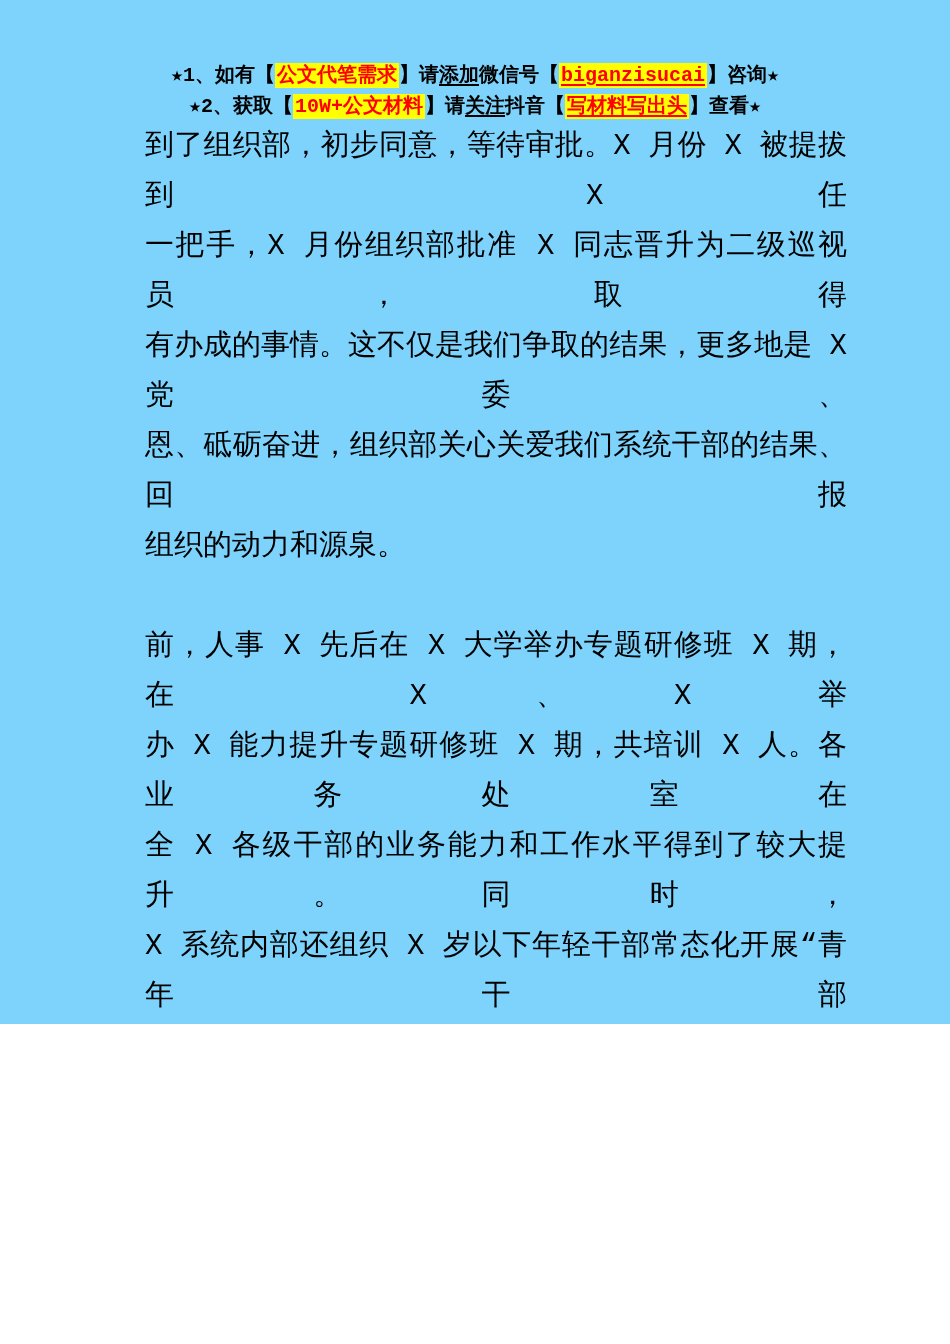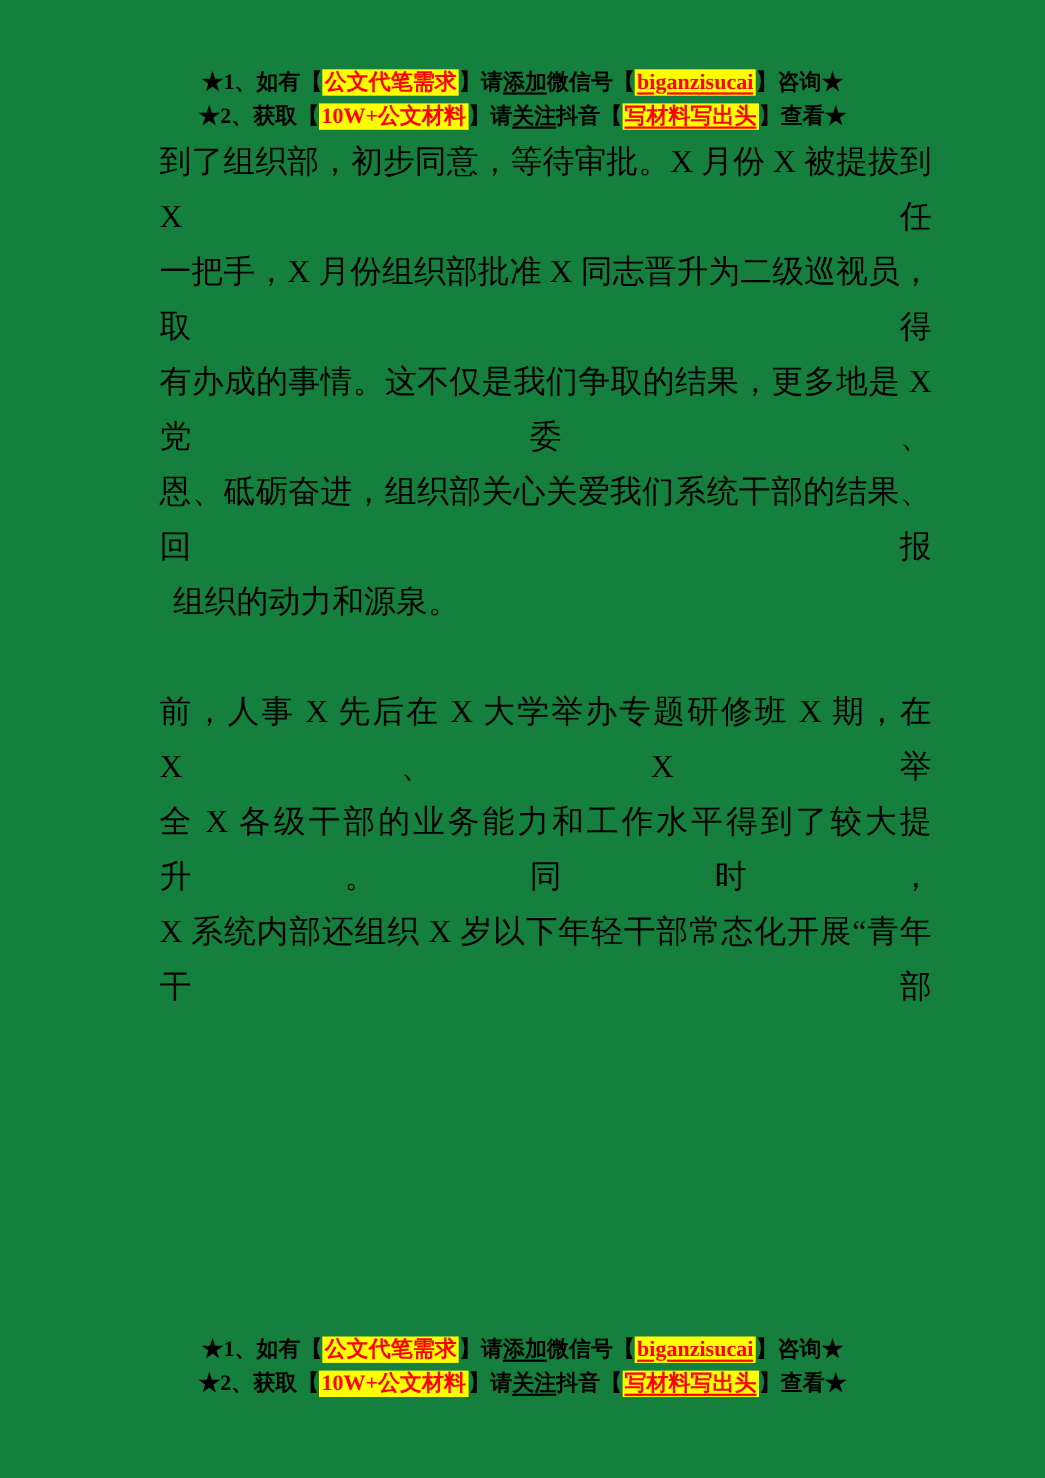--- a/index.html
+++ b/index.html
@@ -1,23 +1,23 @@
 <!DOCTYPE html>
 <html style="--red: #ff0000; --yellow: #ffff00;"><head>
 <meta charset="utf-8">
 <style>
   html, body { margin: 0; padding: 0; background: #ffffff; }
   .page {
     position: relative;
     width: 950px;
-    height: 1344px;
-    background: #15803d;
+    height: 1024px;
+    background: #7dd3fc;
     overflow: hidden;
     color: #000000;
-    font-family: Liberation Serif, serif;
+    font-family: Liberation Mono, monospace;
   }
   .banner {
     position: absolute;
     left: 0;
     width: 100%;
     text-align: center;
     font-weight: 700;
     font-size: 20px;
     line-height: 31px;
     white-space: nowrap;
@@ -51,21 +51,21 @@
     font-size: 29px;
     line-height: 50px;
     font-weight: 400;
   }
   .paragraph { margin: 0 0 50px 0; }
   .line {
     text-align: justify;
     text-align-last: justify;
     text-justify: inter-character;
   }
-  .line.final { text-align-last: left; margin-left: 12px; }
+  .line.final { text-align-last: left; }
 </style>
 </head>
 <body>
 
 <div class="page">
 
   <div class="banner banner-top">
     <div class="banner-line"><span class="seg seg-plain">★1、如有【</span><span class="seg seg-hl">公文代笔需求</span><span class="seg seg-plain">】请</span><span class="seg seg-u">添加</span><span class="seg seg-plain">微信号【</span><span class="seg seg-hlu">biganzisucai</span><span class="seg seg-plain">】咨询★</span></div>
     <div class="banner-line"><span class="seg seg-plain">★2、获取【</span><span class="seg seg-hl">10W+公文材料</span><span class="seg seg-plain">】请</span><span class="seg seg-u">关注</span><span class="seg seg-plain">抖音【</span><span class="seg seg-hlu">写材料写出头</span><span class="seg seg-plain">】查看★</span></div>
   </div>
@@ -73,20 +73,21 @@
   <div class="content">
       <div class="paragraph">
         <div class="line">到了组织部，初步同意，等待审批。X 月份 X 被提拔到 X 任</div>
         <div class="line">一把手，X 月份组织部批准 X 同志晋升为二级巡视员，取得</div>
         <div class="line">有办成的事情。这不仅是我们争取的结果，更多地是 X 党委、</div>
         <div class="line">恩、砥砺奋进，组织部关心关爱我们系统干部的结果、回报</div>
         <div class="line final">组织的动力和源泉。</div>
       </div>
       <div class="paragraph">
         <div class="line">前，人事 X 先后在 X 大学举办专题研修班 X 期，在 X、X 举</div>
+        <div class="line">办 X 能力提升专题研修班 X 期，共培训 X 人。各业务处室在</div>
         <div class="line">全 X 各级干部的业务能力和工作水平得到了较大提升。同时，</div>
         <div class="line">X 系统内部还组织 X 岁以下年轻干部常态化开展“青年干部</div>
       </div>
     </div>
 
   <div class="banner banner-bottom">
     <div class="banner-line"><span class="seg seg-plain">★1、如有【</span><span class="seg seg-hl">公文代笔需求</span><span class="seg seg-plain">】请</span><span class="seg seg-u">添加</span><span class="seg seg-plain">微信号【</span><span class="seg seg-hlu">biganzisucai</span><span class="seg seg-plain">】咨询★</span></div>
     <div class="banner-line"><span class="seg seg-plain">★2、获取【</span><span class="seg seg-hl">10W+公文材料</span><span class="seg seg-plain">】请</span><span class="seg seg-u">关注</span><span class="seg seg-plain">抖音【</span><span class="seg seg-hlu">写材料写出头</span><span class="seg seg-plain">】查看★</span></div>
   </div>
 

